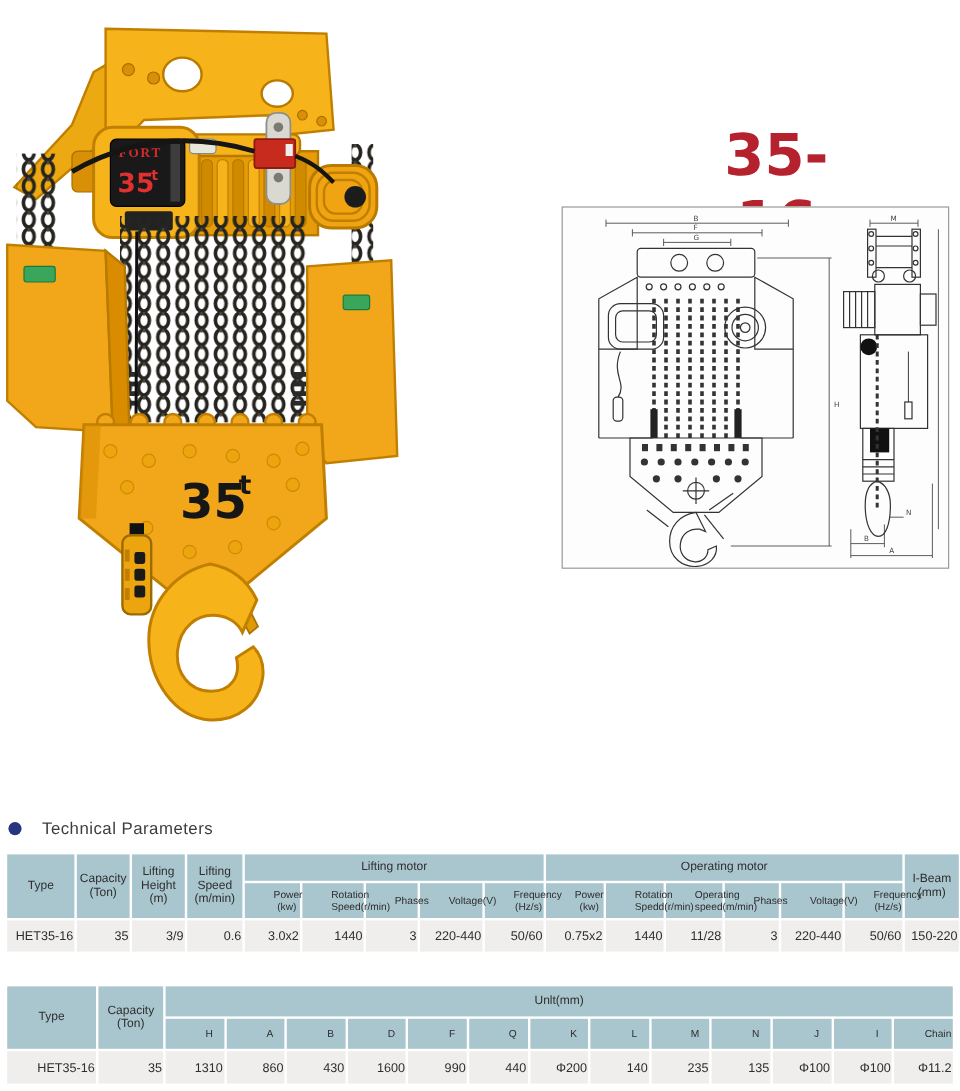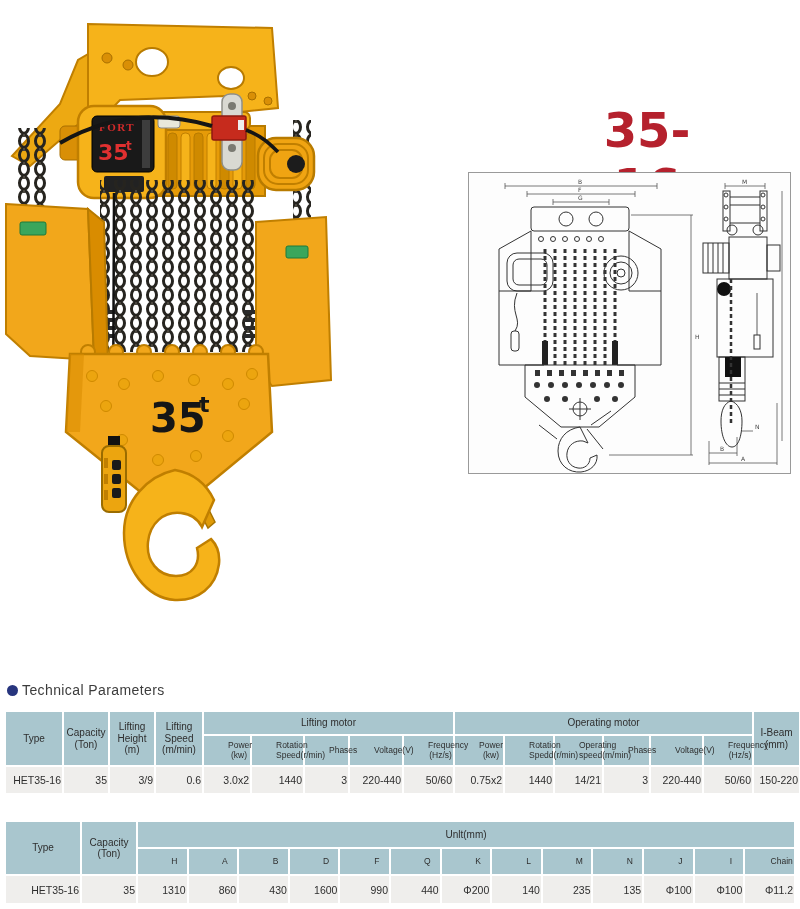--- a/index.html
+++ b/index.html
@@ -14,21 +14,21 @@
     position:absolute;left:572px;top:102px;width:150px;text-align:center;
     font-family:"DejaVu Sans", sans-serif;font-weight:700;font-size:48px;
     color:#b5212d;letter-spacing:0px;
   }
 
   
   .drawing-box{position:absolute;left:468px;top:172px;width:321px;height:300px;border:1px solid #9a9a9a;background:#fdfdfd;}
   .drawing-box svg{display:block;}
 
   
-  .section-header{position:absolute;left:7px;display:flex;align-items:center;gap:4px;}
+  .section-header{position:absolute;left:7px;display:flex;align-items:center;gap:17px;}
   .section-header .bullet{width:11px;height:11px;border-radius:50%;background:#27357e;flex:0 0 auto;}
   .section-title{font-size:14px;color:#3c3c3c;letter-spacing:.4px;}
   .hdr-tech{top:682px;}
   .hdr-size{top:820px;}
 
   
   table.spec{position:absolute;left:4px;width:792px;border-collapse:separate;border-spacing:2px;table-layout:fixed;background:#fff;}
   table.spec th{background:#a9c6ce;font-weight:normal;color:#2e2e2e;text-align:center;vertical-align:middle;
                 white-space:pre-line;line-height:1.15;padding:1px 0;font-size:10px;}
   table.spec tr.sub th{font-size:8.5px;padding-left:24px;}
@@ -398,21 +398,21 @@
       <td>35</td>
       <td>3/9</td>
       <td>0.6</td>
       <td>3.0x2</td>
       <td>1440</td>
       <td>3</td>
       <td>220-440</td>
       <td>50/60</td>
       <td>0.75x2</td>
       <td>1440</td>
-      <td>14/21</td>
+      <td>11/28</td>
       <td>3</td>
       <td>220-440</td>
       <td>50/60</td>
       <td>150-220</td>
     </tr>
   </tbody>
     </table>
 
   <div class="section-header hdr-size">
     <span class="bullet"></span>

